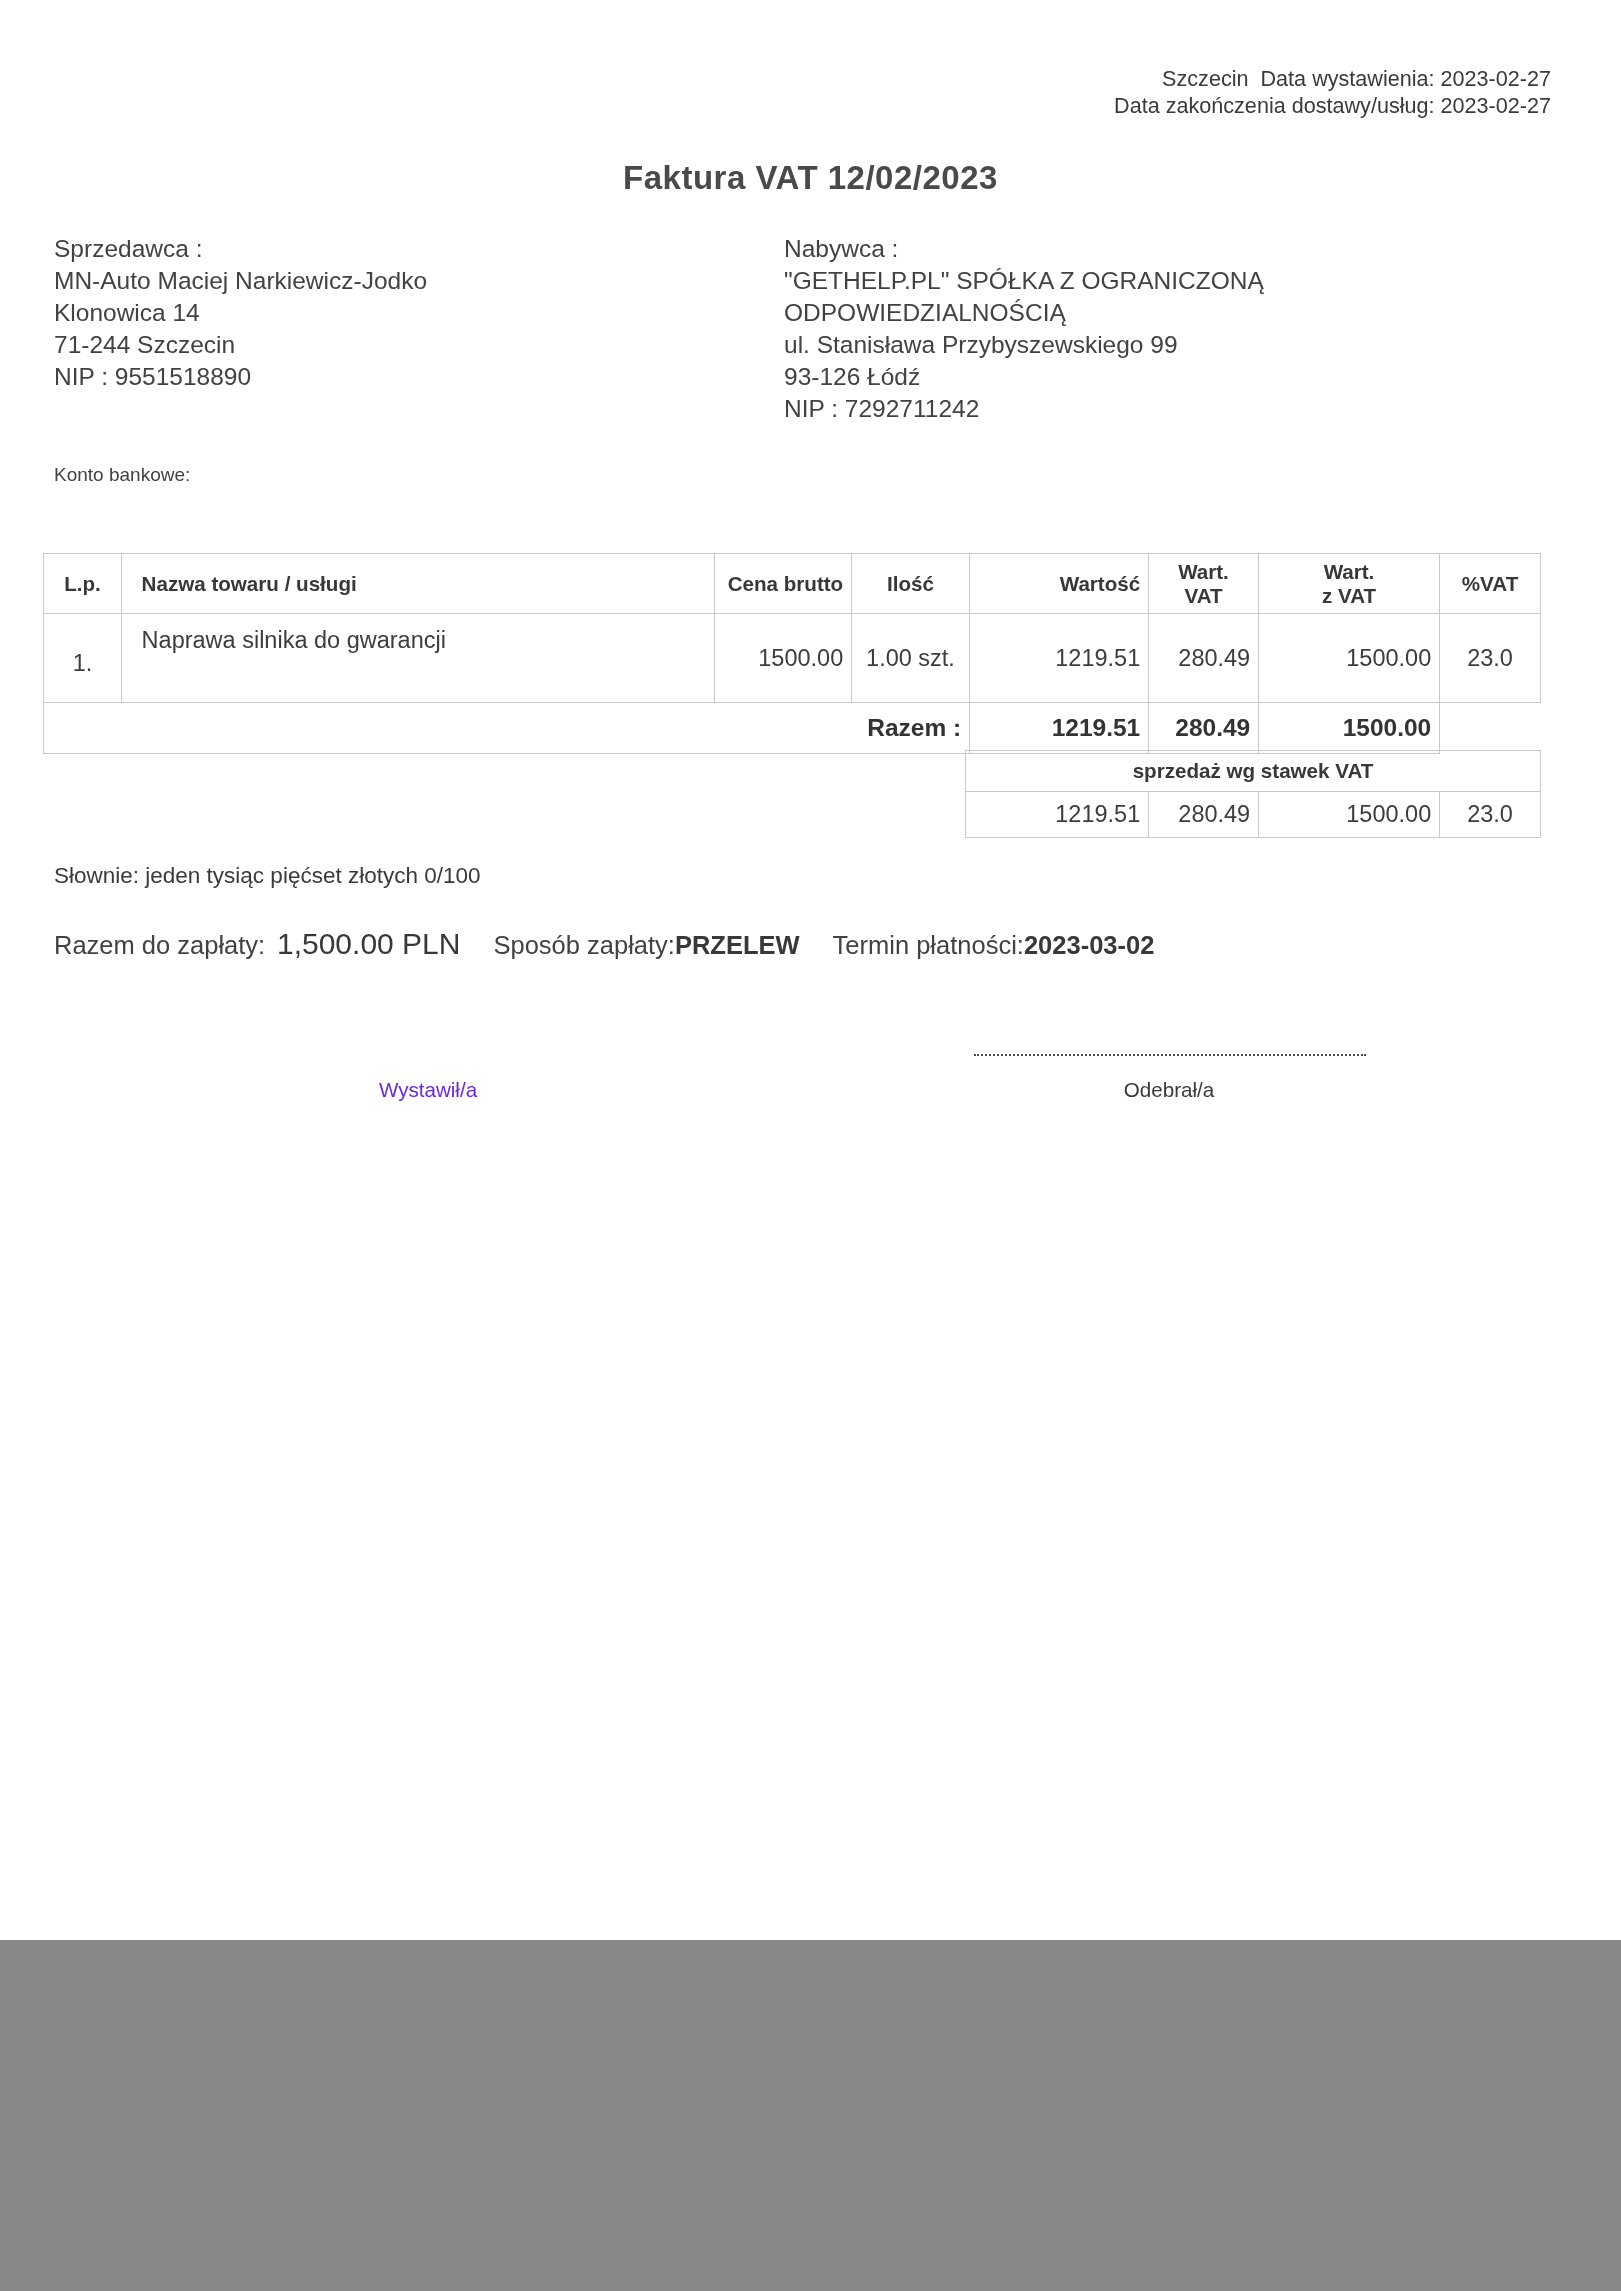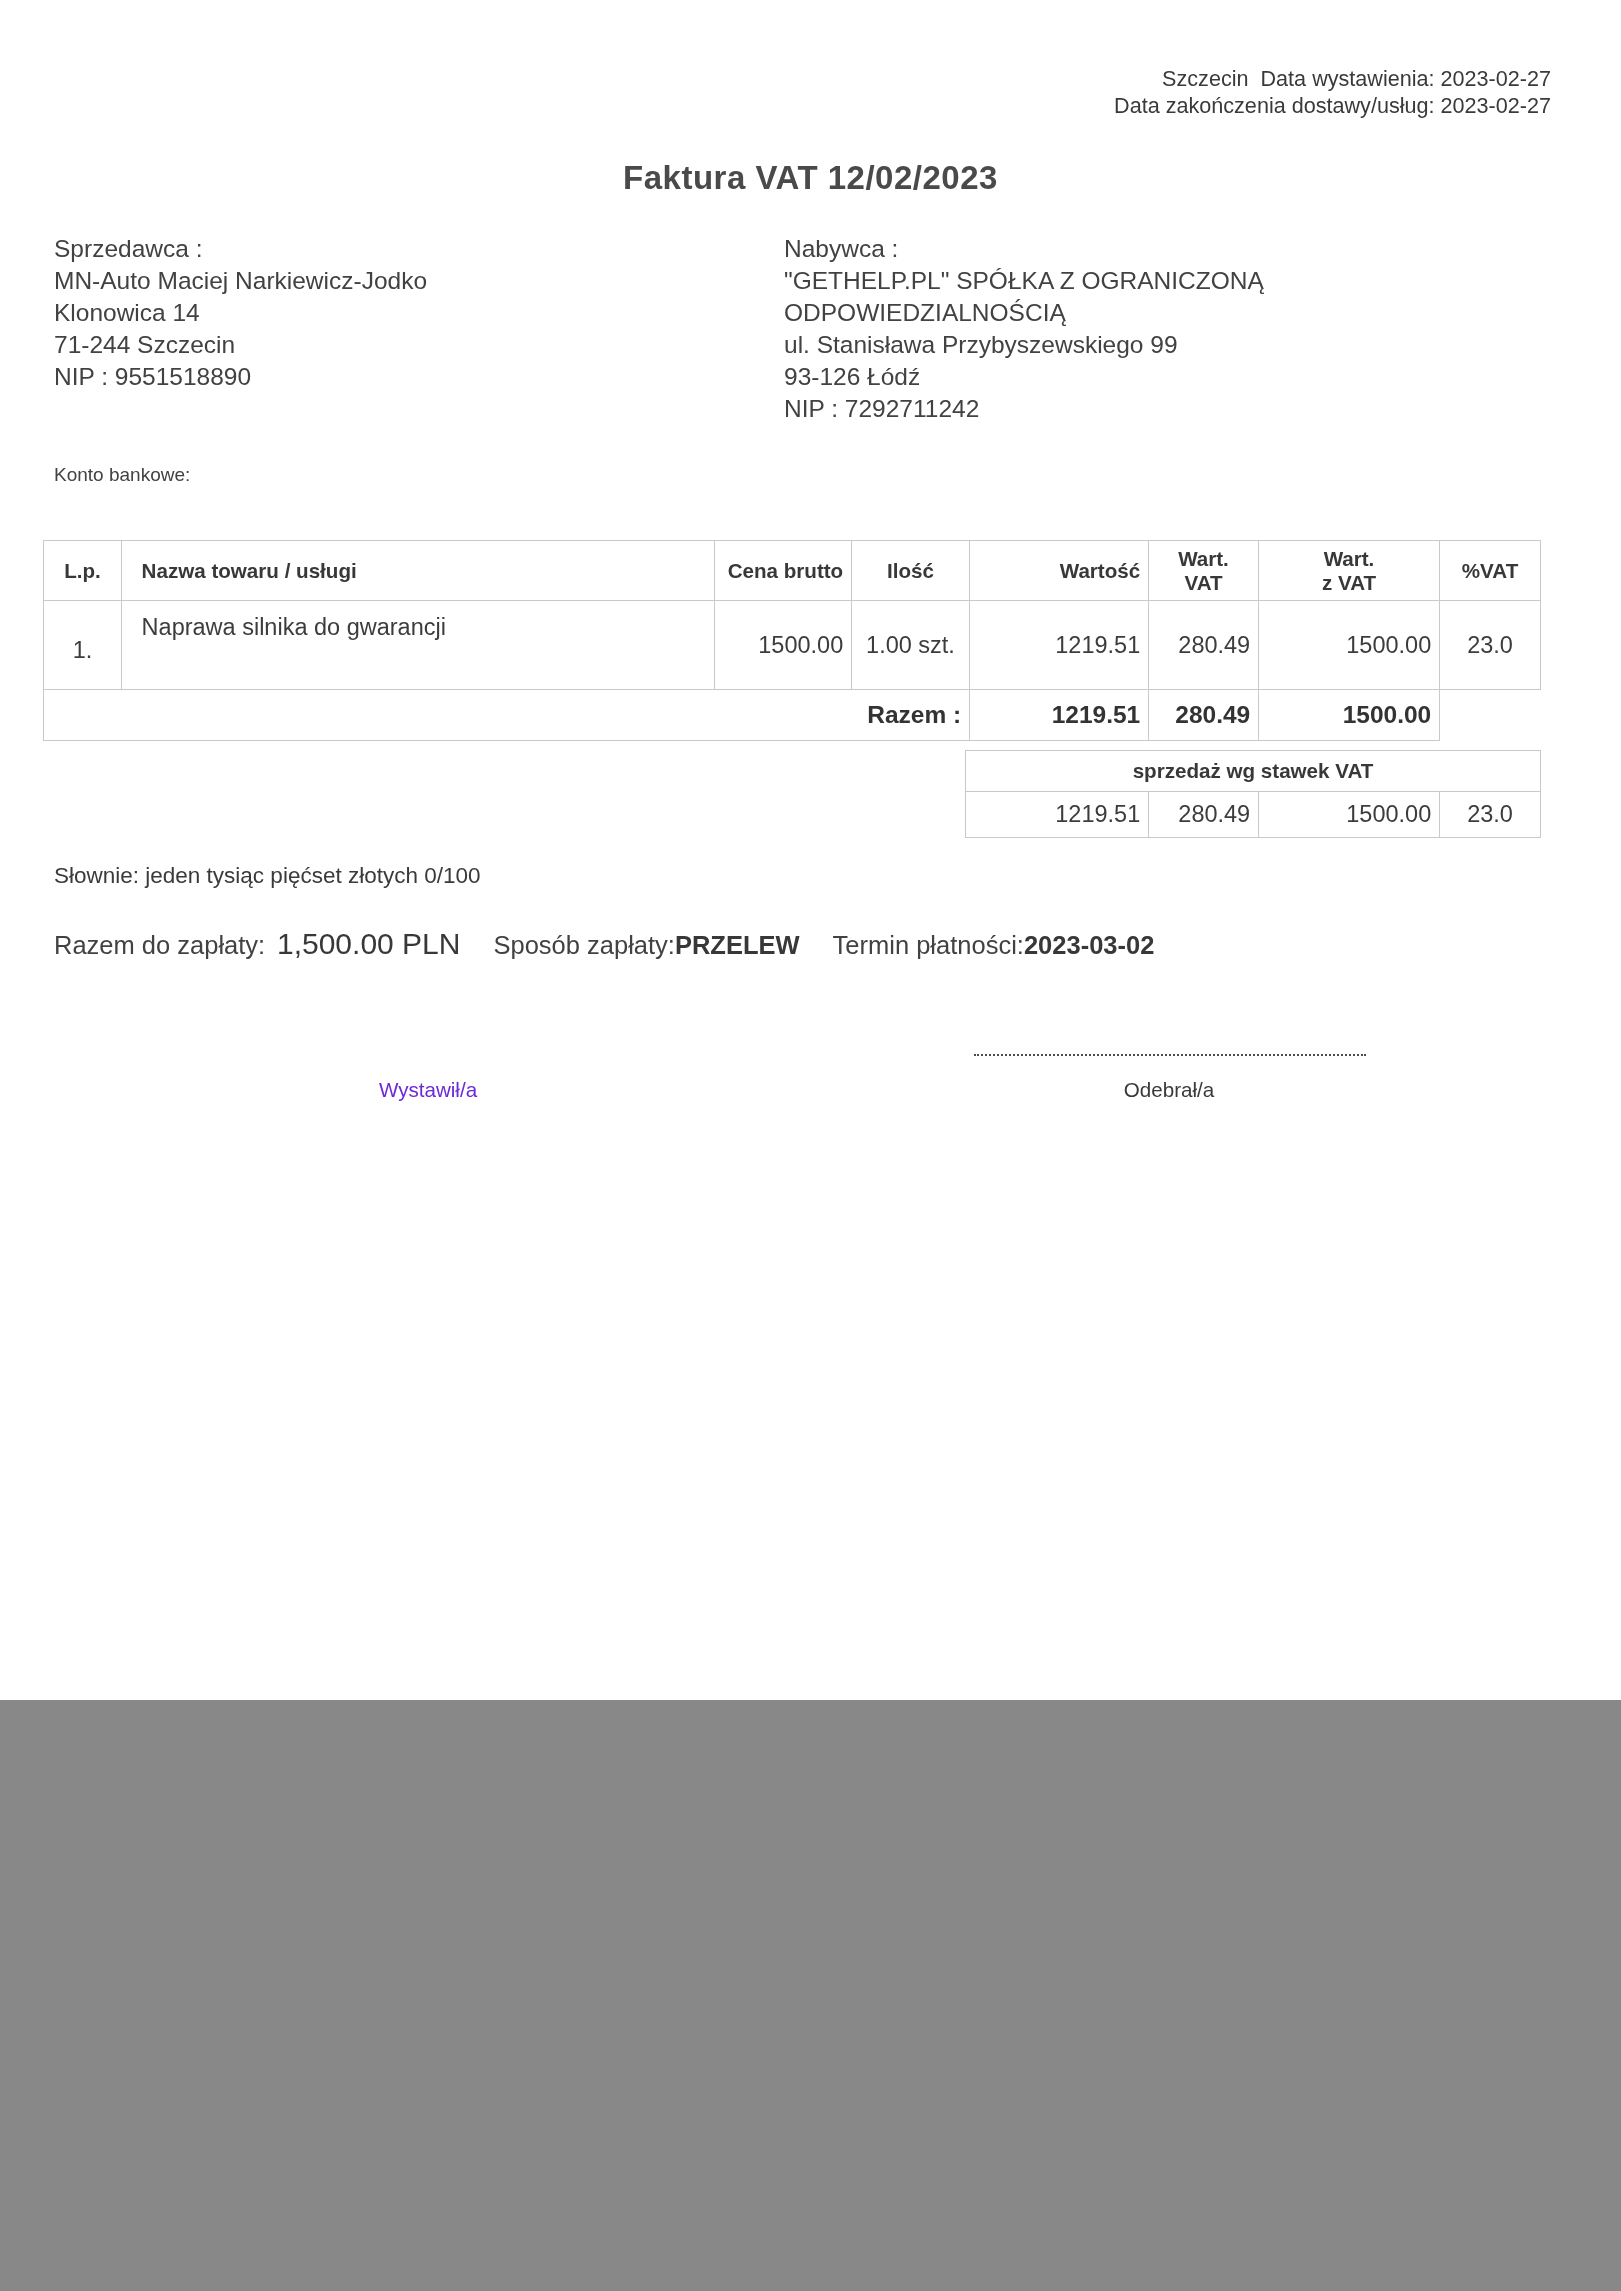--- a/index.html
+++ b/index.html
@@ -1,20 +1,20 @@
 <!DOCTYPE html>
 <html><head>
 <meta charset="utf-8">
 <style>
   * { margin: 0; padding: 0; box-sizing: border-box; }
   html, body { background: #888; }
   .paper {
     position: relative;
     width: 1621px;
-    height: 1700px;
+    height: 1940px;
     margin: 0 auto;
     background: #ffffff;
     font-family: "Liberation Sans", "DejaVu Sans", sans-serif;
     color: #3f3f3f;
     overflow: hidden;
   }
 
   
   .meta-block {
     position: absolute;
@@ -55,21 +55,21 @@
     position: absolute;
     top: 464px;
     left: 54px;
     font-size: 19px;
     color: #424242;
   }
 
   
   .items-table {
     position: absolute;
-    top: 540px;
+    top: 553px;
     left: 43px;
     width: 1498px;
     border-collapse: collapse;
     table-layout: fixed;
     color: #3c3c3c;
   }
   .items-table th, .items-table td {
     border: 1px solid #c9c9c9;
     overflow: hidden;
   }

